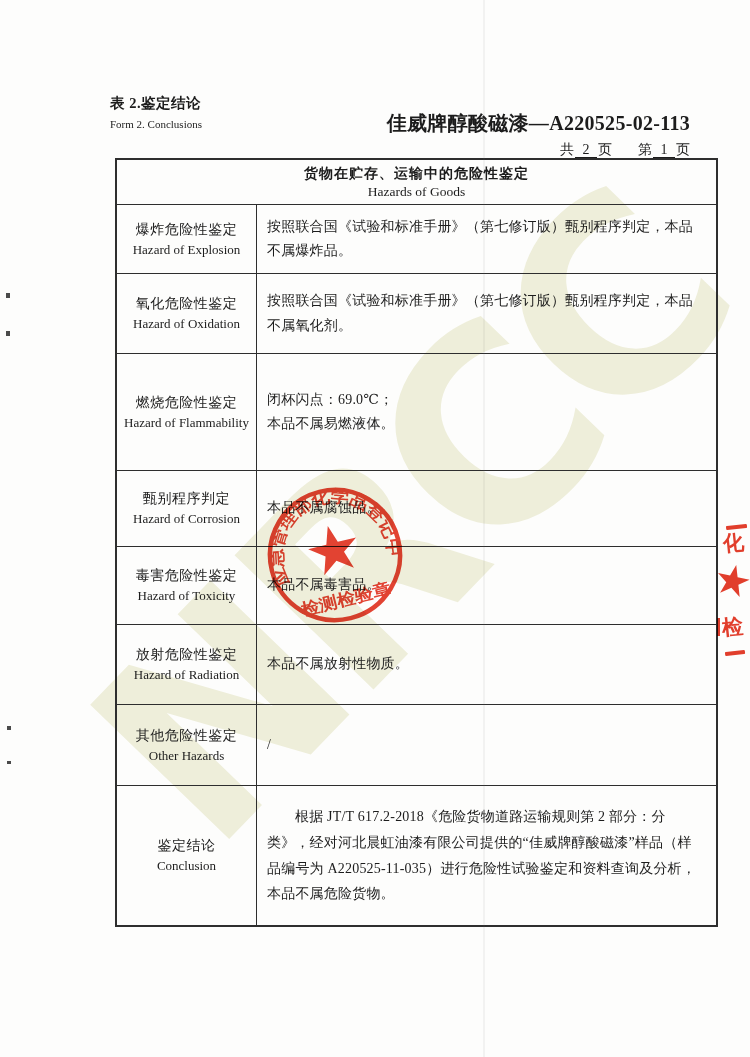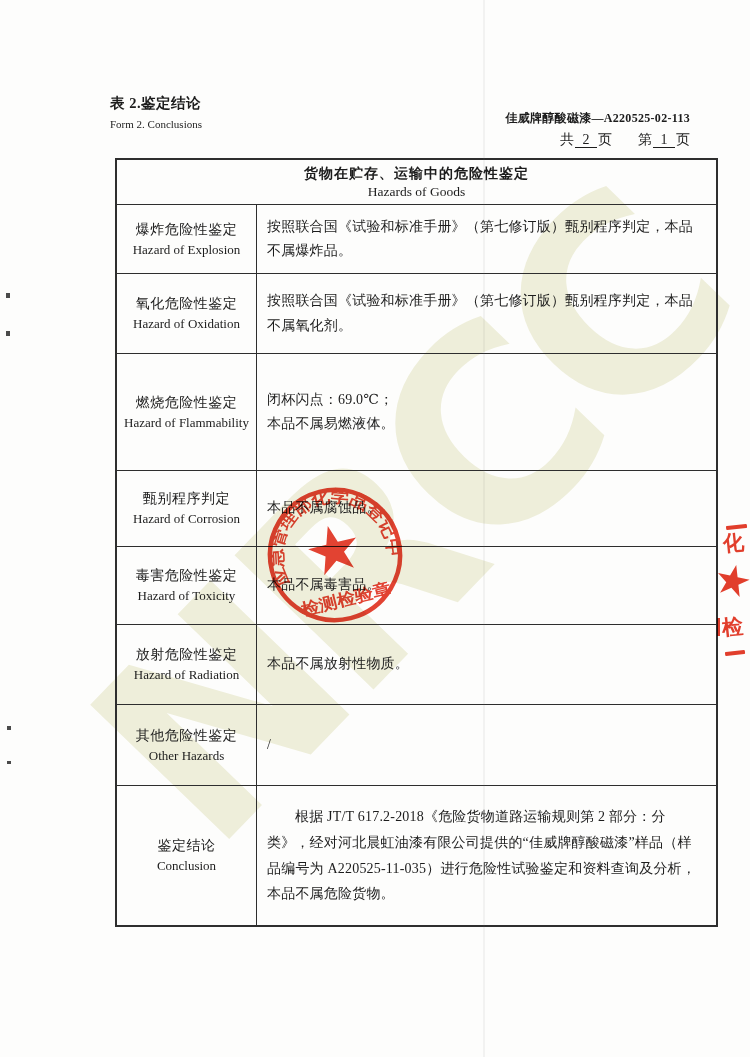--- a/index.html
+++ b/index.html
@@ -27,21 +27,21 @@
   .speck { position:absolute; width:4px; height:5px; background:#2a2a2a; opacity:.85; z-index:3; }
   .speck.s1{left:6px; top:293px;} .speck.s2{left:6px; top:331px;}
   .speck.s3{left:7px; top:726px; height:4px;} .speck.s4{left:7px; top:761px; height:3px;}
 
   
   .hdr { position:absolute; z-index:1; }
   .hdr-left { left:110px; top:94px; }
   .hdr-left .cn { font-size:14.5px; font-weight:600; letter-spacing:.5px; }
   .hdr-left .en { font-size:11px; margin-top:5px; }
   .hdr-right { right:60px; top:110px; text-align:right; }
-  .hdr-right .code { font-size:12px; font-weight:600; letter-spacing:.3px;margin-left:16px; }
+  .hdr-right .code { font-size:20px; font-weight:600; letter-spacing:.3px;margin-left:16px; }
   .hdr-right .pages { font-size:14px; margin-top:4px; }
   .pages .num { display:inline-block; min-width:16px; text-align:center; border-bottom:1px solid #1c1c1c; padding:0 3px; margin:0 1px; line-height:1.1; }
   .pages .gap { display:inline-block; width:26px; }
 
   
   .doc-table {
     position:absolute; left:115px; top:158px; width:603px; height:769px;
     border:2px solid #2e2e2e; box-sizing:border-box;
     display:grid; grid-template-columns:140px 1fr;
     grid-template-rows:44px 69px 80px 117px 76px 78px 80px 81px auto;

